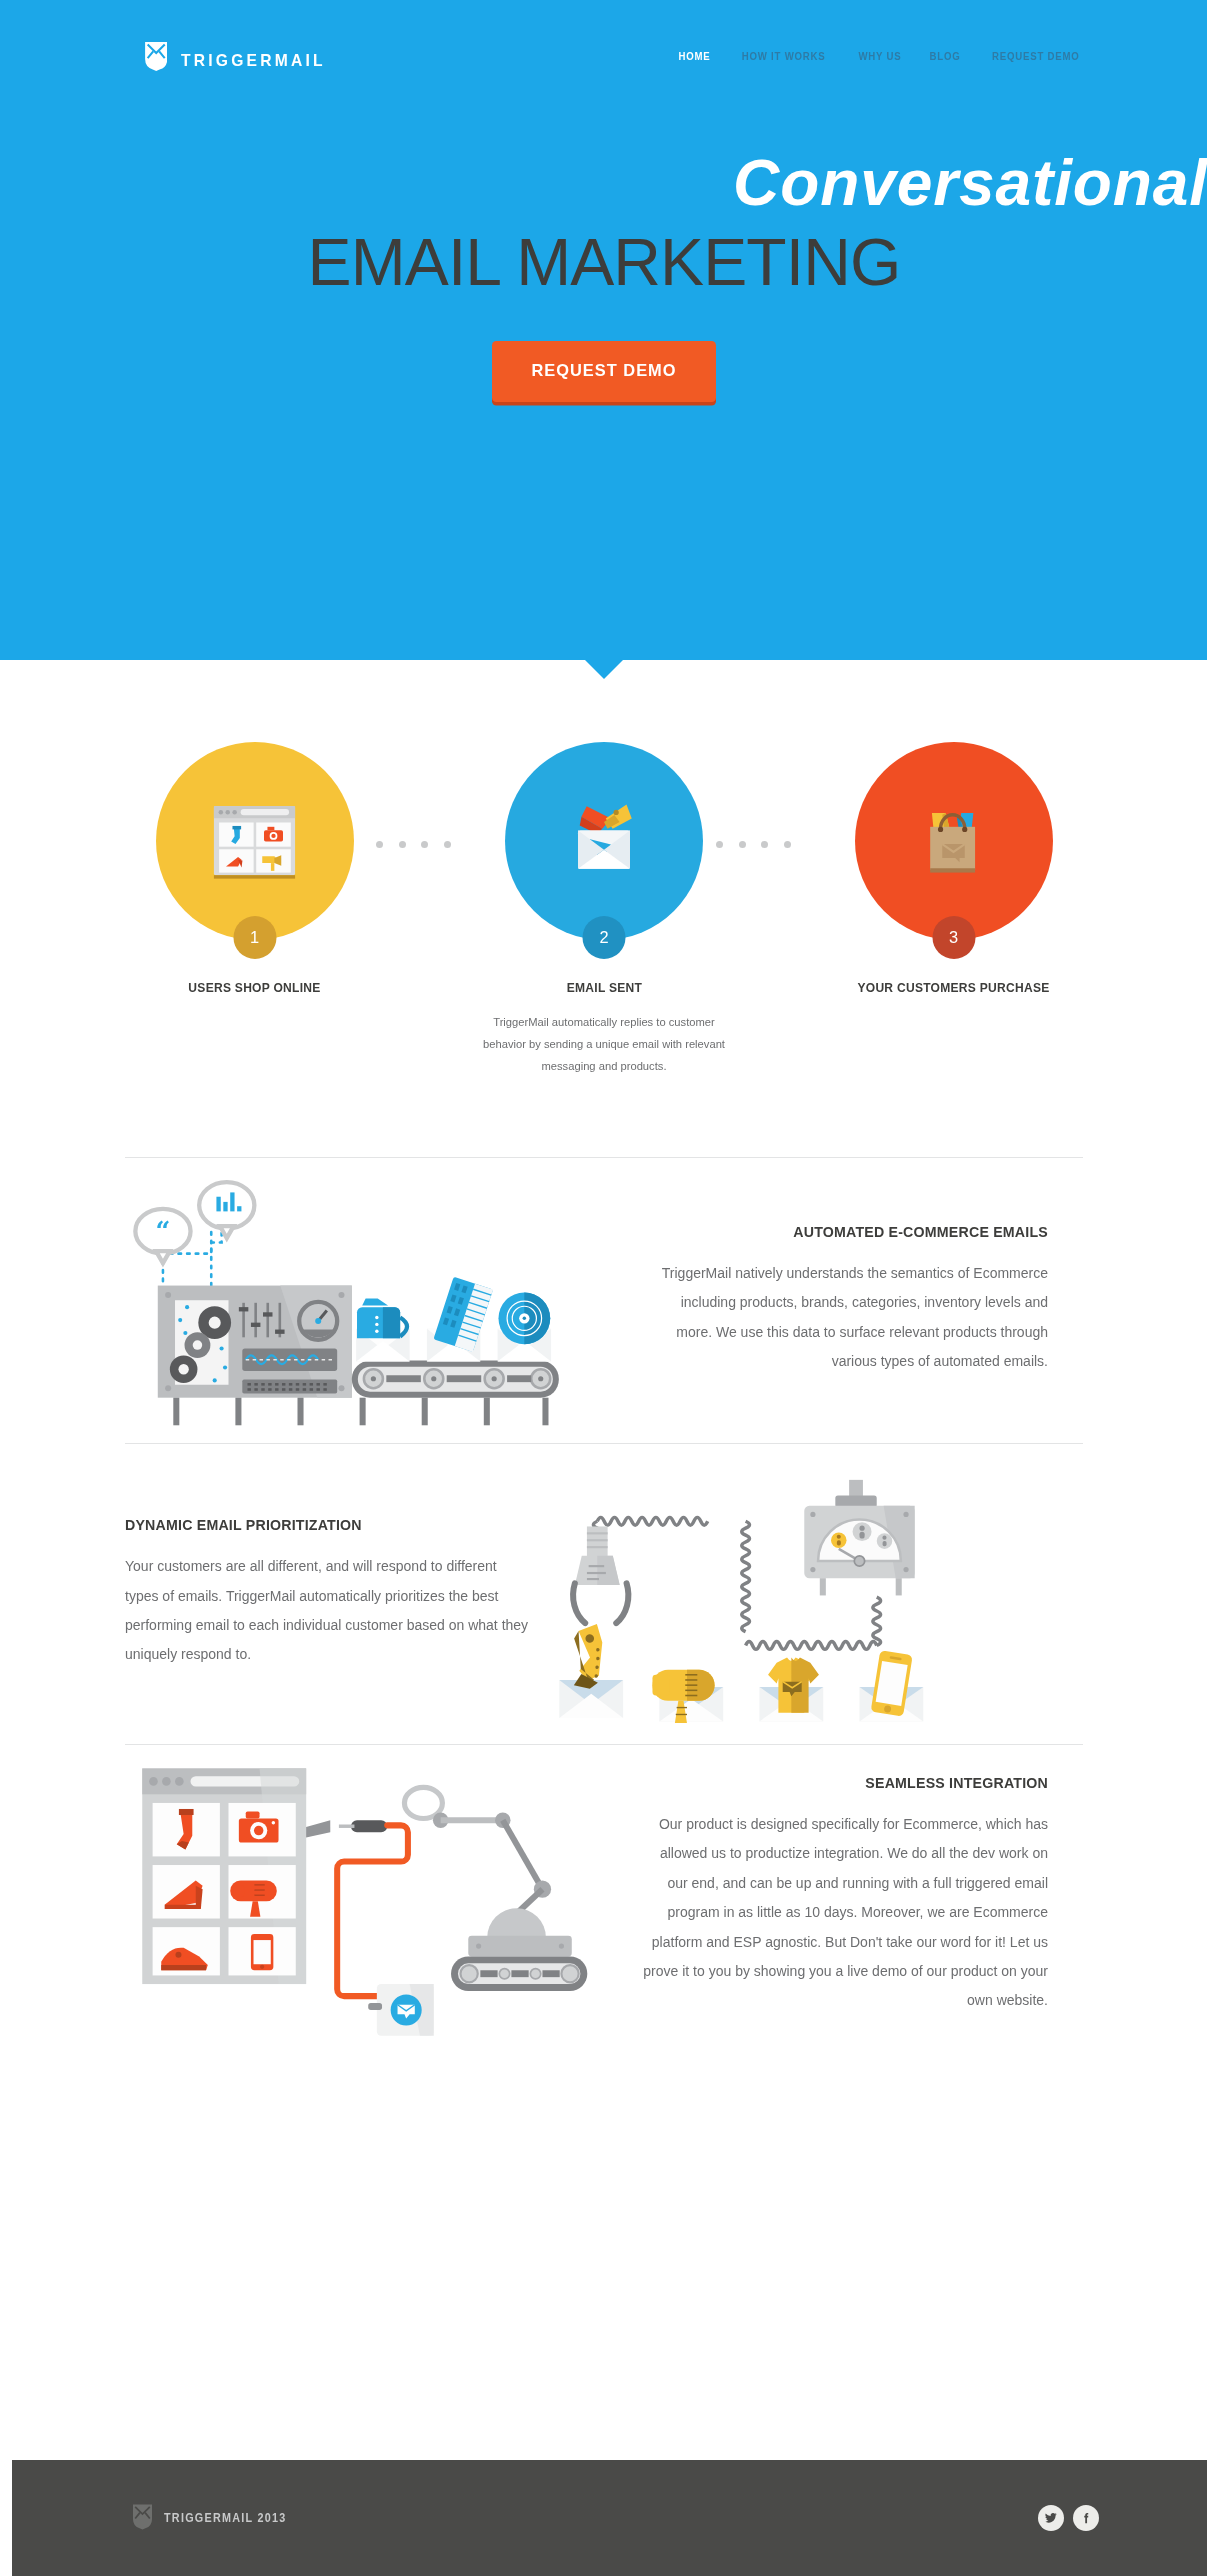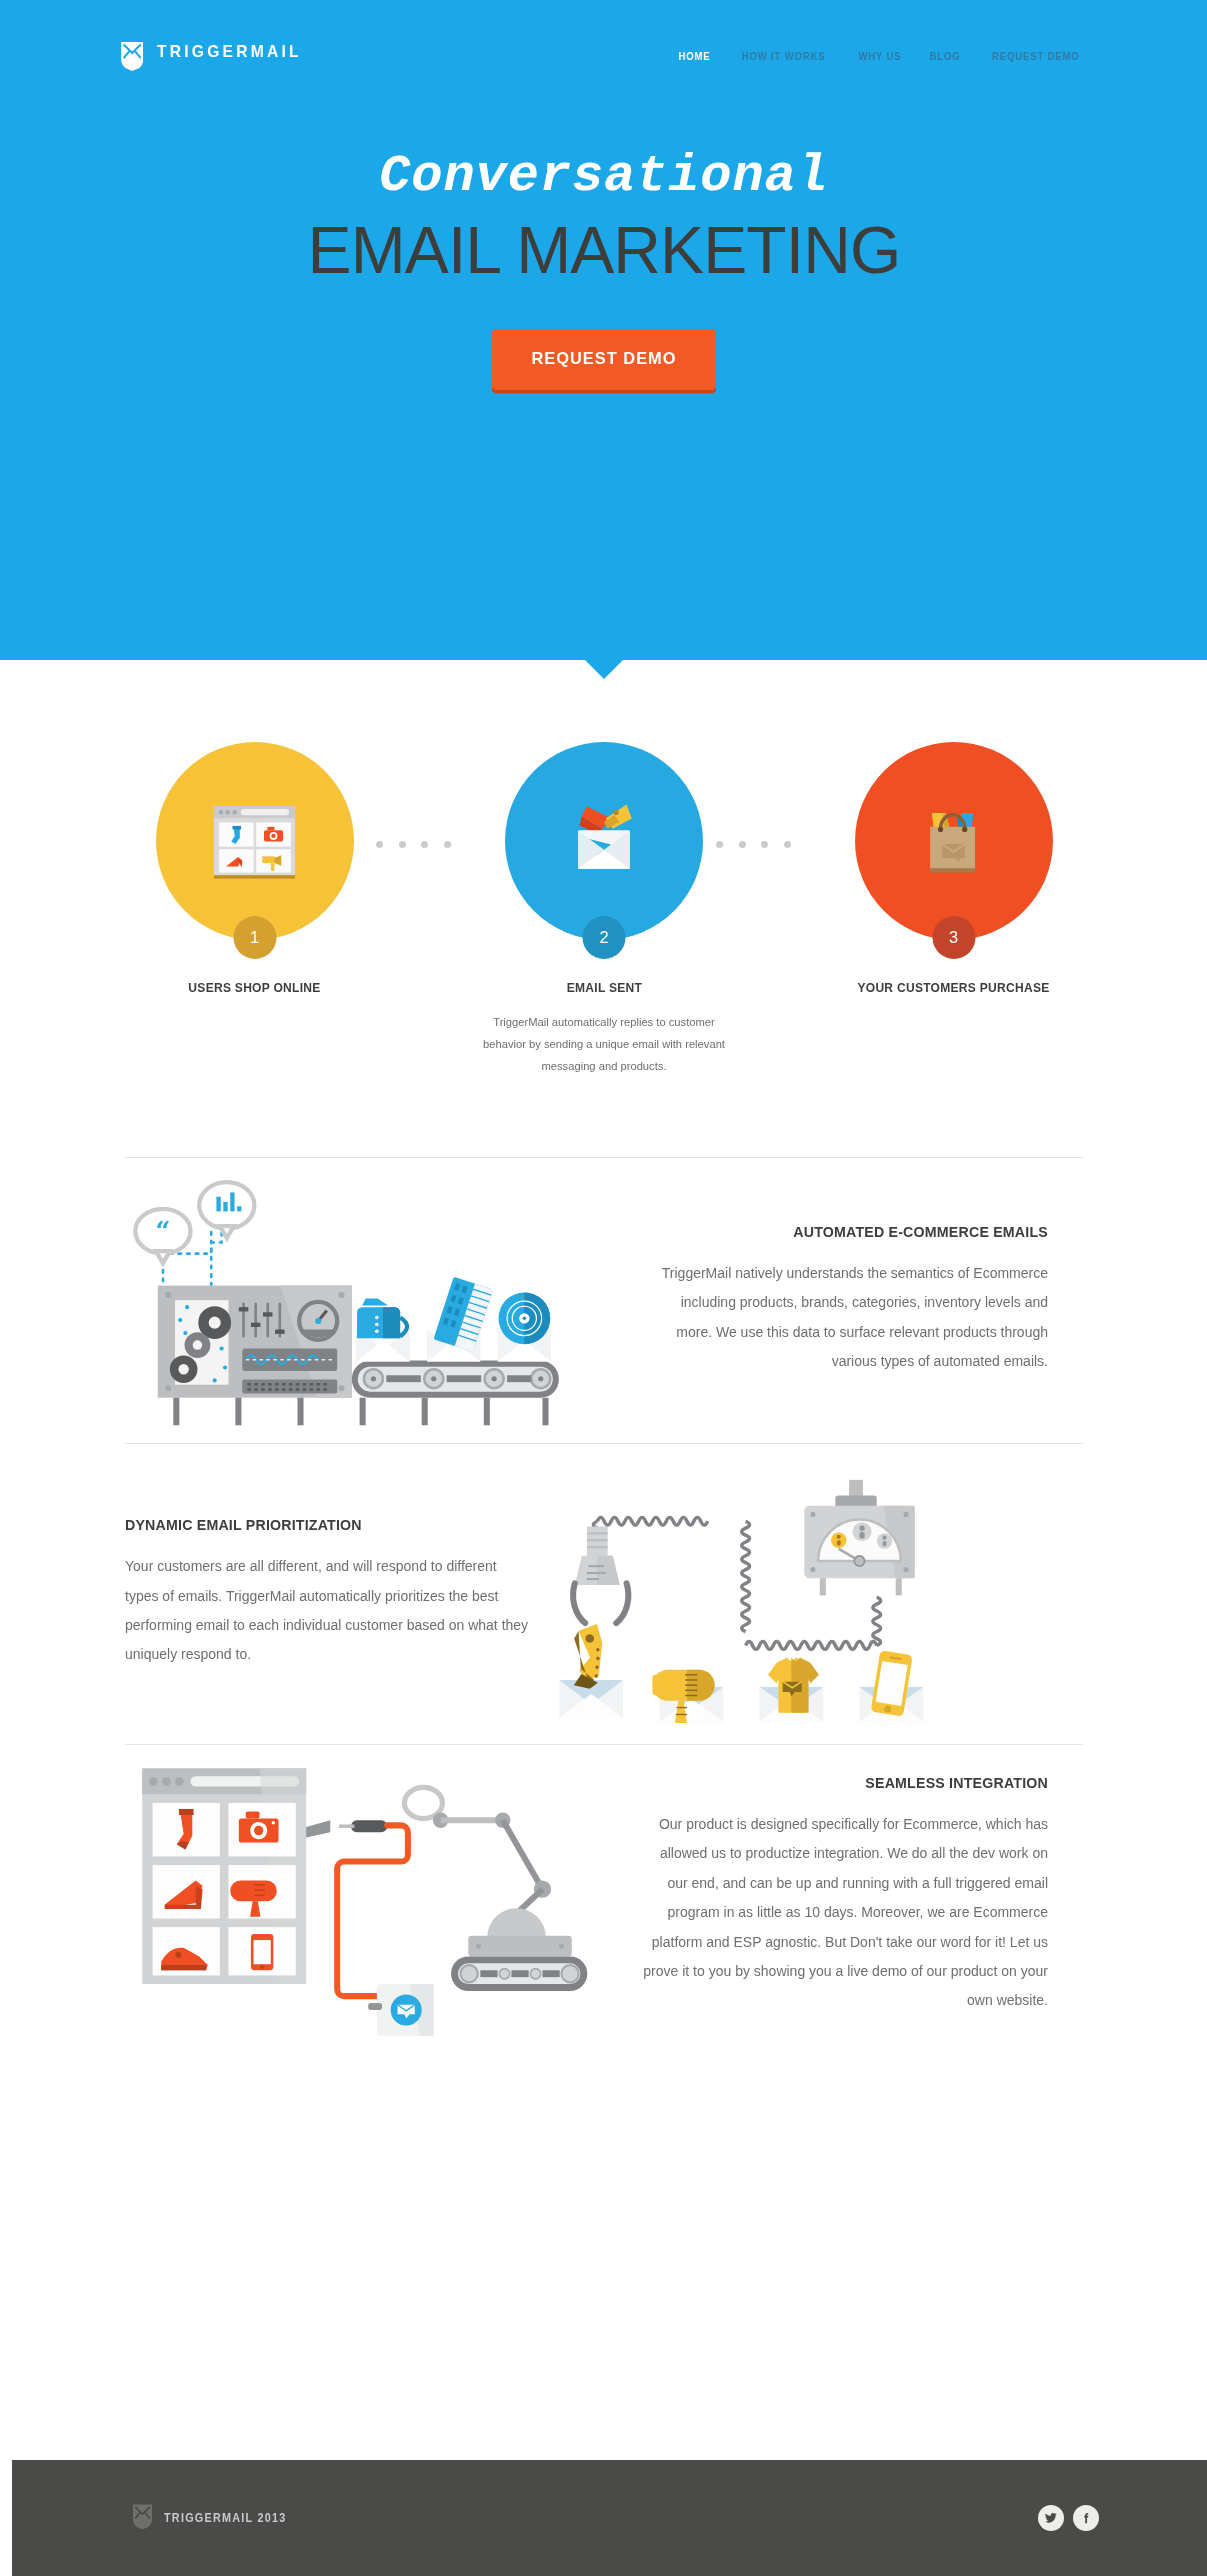--- a/index.html
+++ b/index.html
@@ -32,21 +32,21 @@
   
   .navbar {
     position: absolute;
     top: 0; left: 0;
     width: 1208px;
     height: 112px;
     display: flex;
     align-items: center;
     padding: 0 121px;
   }
-  .brand { display: flex; align-items: flex-start; gap: 14px; }
+  .brand { display: flex; align-items: flex-end; gap: 14px; margin-left: 24px; }
   .brand-logo { width: 22.4px; height: 29px; position: relative; }
   .brand-name {
     color: #ffffff;
     font-size: 17px;
     font-weight: 700;
     letter-spacing: 3.5px;
     font-family: "Liberation Sans Narrow", "Liberation Sans", sans-serif;
     transform: scaleX(0.92);
     transform-origin: left center;
   }
@@ -69,27 +69,28 @@
   .nav-link.active { color: #ffffff; }
 
   
   .hero-inner {
     position: absolute;
     top: 151px; left: 0;
     width: 1208px;
     text-align: center;
   }
   .hero-script {
-    font-family: Liberation Mono, monospace;
+    font-family: Liberation Sans, sans-serif;
     font-style: italic;
     font-weight: 700;
-    font-size: 52px;
+    font-size: 64px;
     color: #ffffff;
     line-height: 1;
     letter-spacing: 0.9px;
+    text-align: right;
   }
   .hero-headline {
     margin-top: 14px;
     font-size: 66px;
     font-weight: 400;
     letter-spacing: -0.9px;
     color: #3D3D3B;
     line-height: 1.02;
     font-family: "Liberation Sans", sans-serif;
   }

